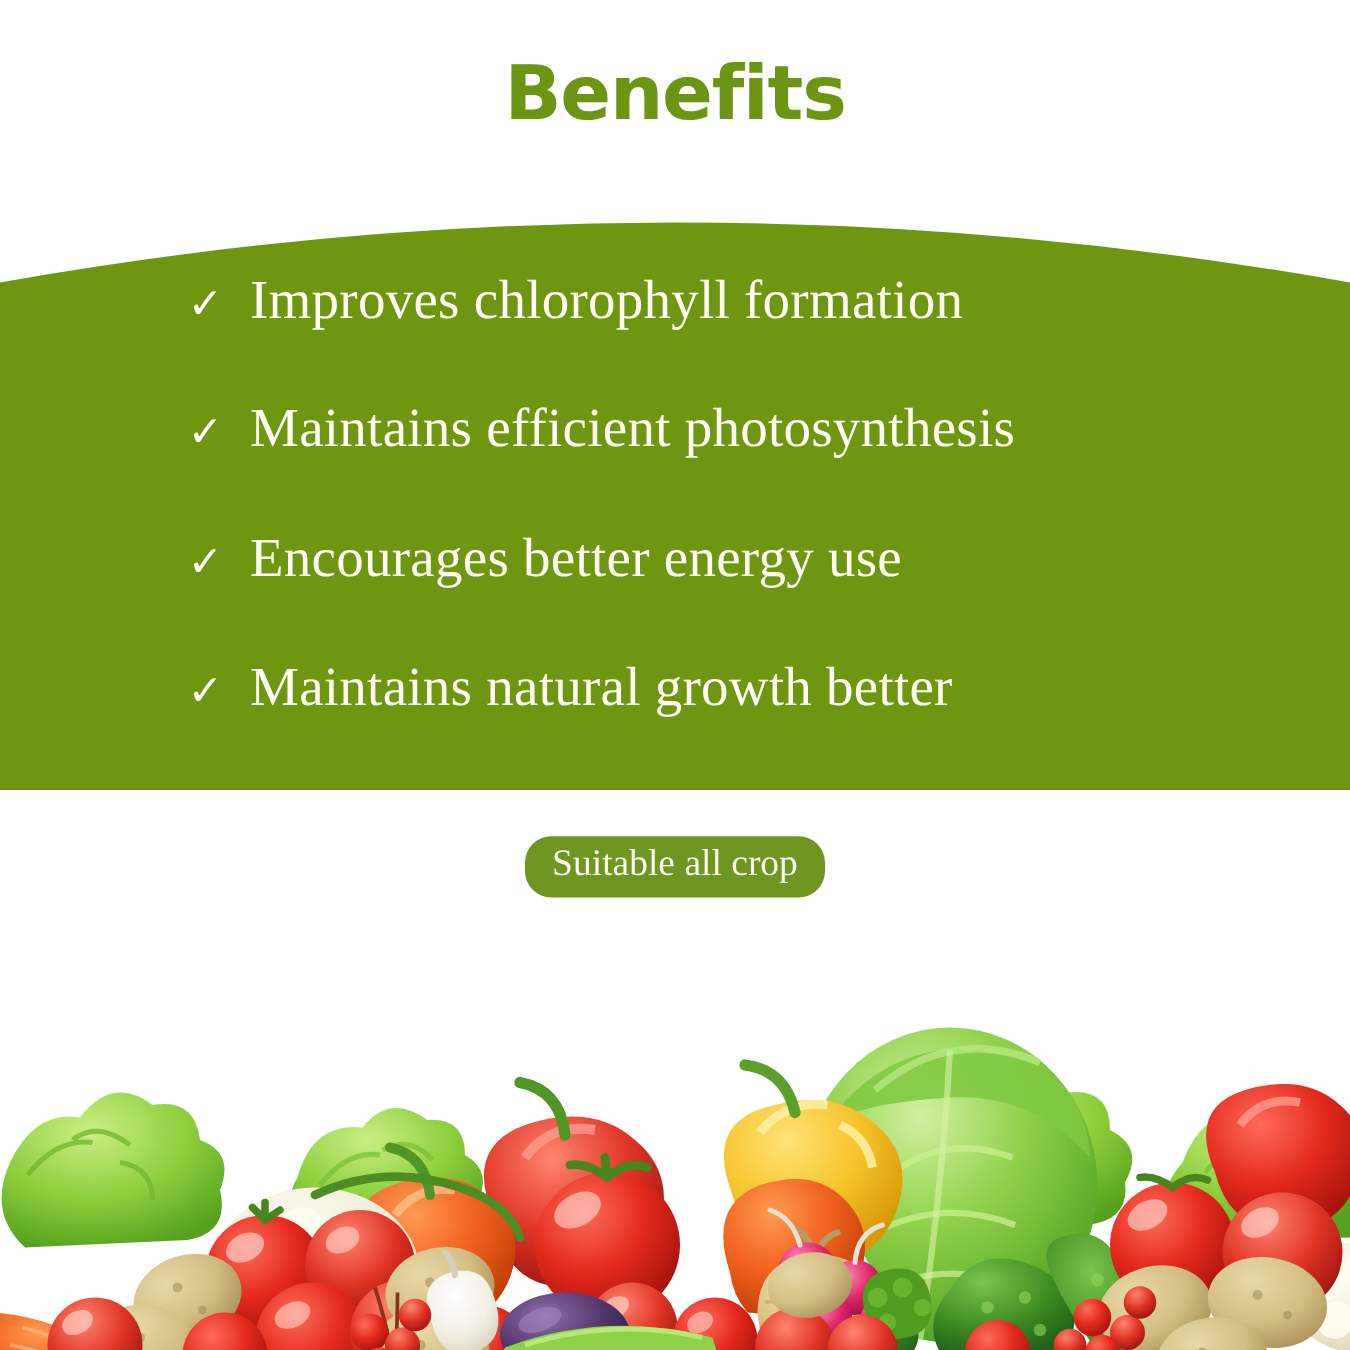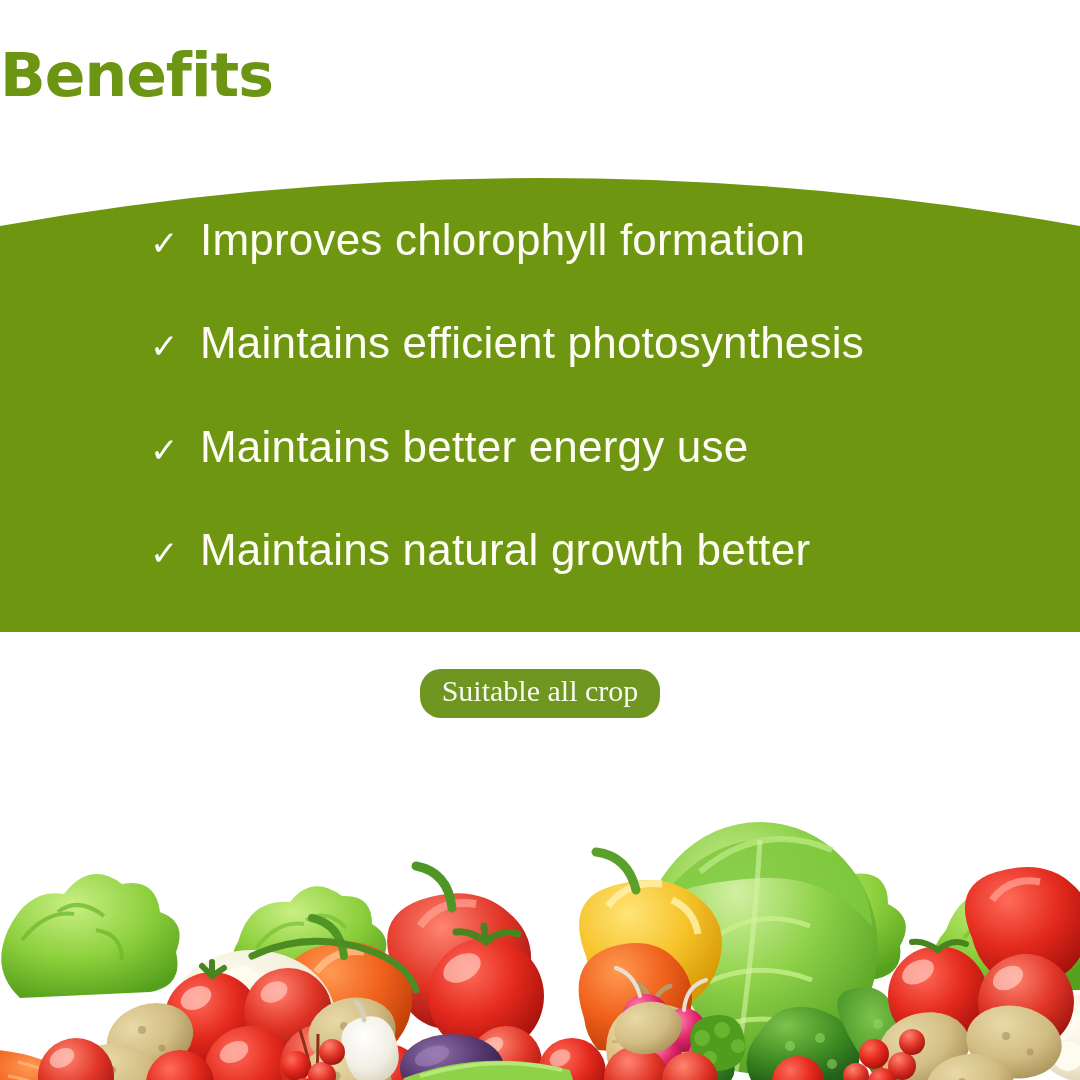--- a/index.html
+++ b/index.html
@@ -20,20 +20,21 @@
     background: #ffffff;
     overflow: hidden;
   }
 
   
   .title-wrap {
     position: absolute;
     top: 44px;
     left: 0;
     width: 1080px;
+    text-align: center;
   }
   .title {
     display: inline-block;
     font-family: "DejaVu Sans", sans-serif;
     font-weight: bold;
     font-size: 60px;
     letter-spacing: -1px;
     color: #6b9513;
     line-height: 1.05;
   }
@@ -79,21 +80,21 @@
   .check {
     font-family: "DejaVu Sans", sans-serif;
     font-size: 34px;
     line-height: 1;
     color: #ffffff;
     width: 50px;
     flex: none;
     display: inline-block;
   }
   .benefit-text {
-    font-family: Liberation Sans, sans-serif;
+    font-family: Liberation Serif, serif;
     font-size: 44px;
     line-height: 1;
     color: #fdfdf4;
     letter-spacing: 0.2px;
   }
 
   
   .pill-wrap {
     position: absolute;
     left: 0;
@@ -145,21 +146,21 @@
     <li class="benefit-item i0">
       <span class="check">✓</span>
       <span class="benefit-text">Improves chlorophyll formation</span>
     </li>
     <li class="benefit-item i1">
       <span class="check">✓</span>
       <span class="benefit-text">Maintains efficient photosynthesis</span>
     </li>
     <li class="benefit-item i2">
       <span class="check">✓</span>
-      <span class="benefit-text">Maintains better energy use</span>
+      <span class="benefit-text">Encourages better energy use</span>
     </li>
     <li class="benefit-item i3">
       <span class="check">✓</span>
       <span class="benefit-text">Maintains natural growth better</span>
     </li>
   </ul>
 
   <div class="pill-wrap">
     <span class="pill">Suitable all crop</span>
   </div>

